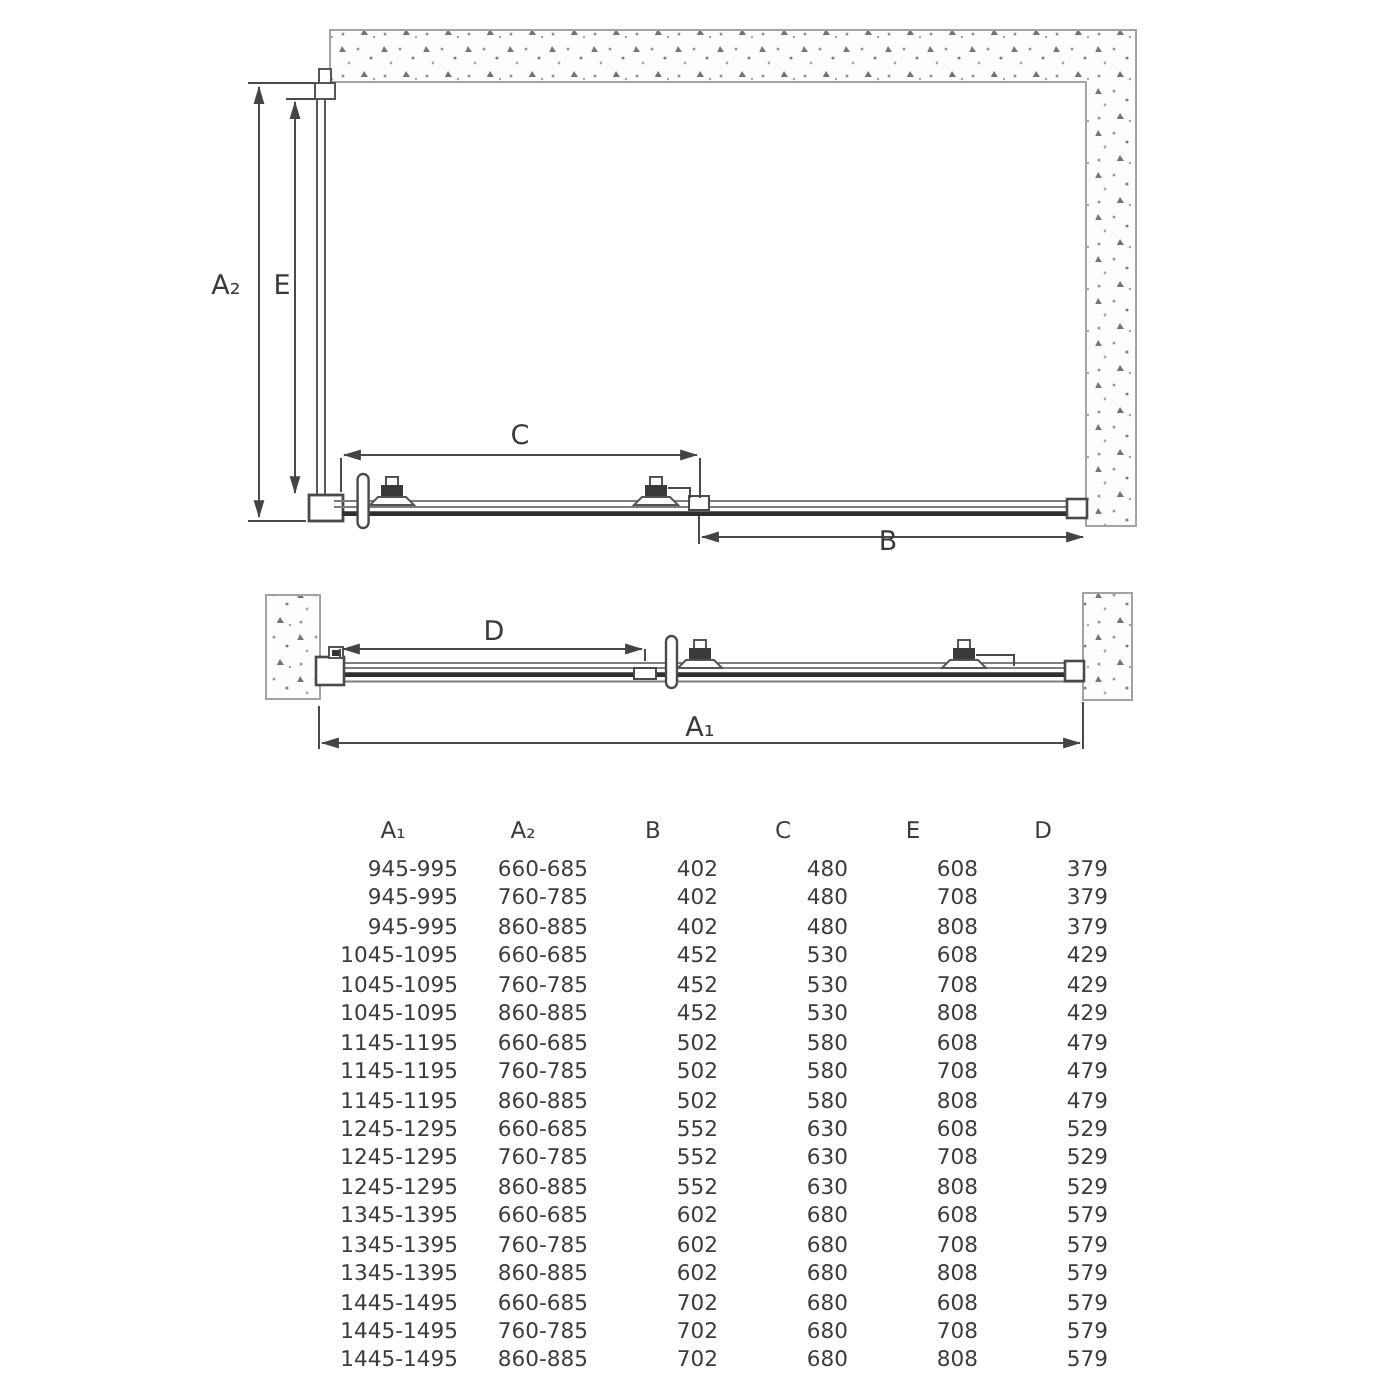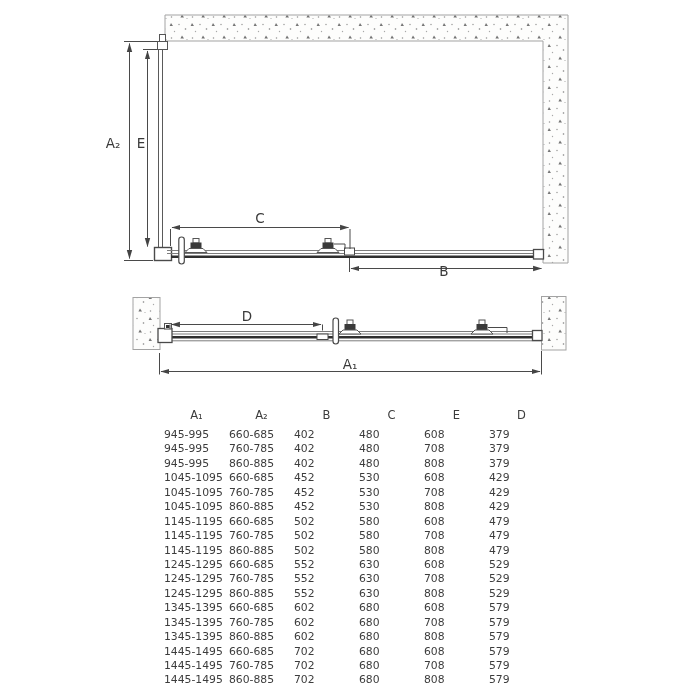--- a/index.html
+++ b/index.html
@@ -5,21 +5,21 @@
   html,body{margin:0;padding:0;background:#fff;}
   .stage{position:relative;width:596px;height:700px;background:#ffffff;overflow:hidden;
          font-family:"DejaVu Sans",sans-serif;}
   .drawing{position:absolute;left:0;top:0;}
   .dim-label{position:absolute;transform:translate(-50%,-50%);font-size:13.5px;color:#3a3a3a;
              font-family:"DejaVu Sans",sans-serif;white-space:nowrap;}
   .size-table{position:absolute;left:164px;top:404px;width:392px;color:#3c3c3c;}
   .thead{display:grid;grid-template-columns:repeat(6,65px);height:22px;line-height:22px;
          font-size:11.5px;text-align:center;}
   .tbody{display:grid;grid-template-columns:repeat(6,65px);font-size:10.8px;line-height:14.45px;
-         text-align:left;margin-top:2px;}
+         text-align:right;margin-top:2px;}
   .tbody .cell{height:14.45px;overflow:hidden;}
 </style>
 </head>
 <body>
 
 <div class="stage">
 
   <svg class="drawing" width="700" height="400" viewBox="0 0 700 400">
     <defs>
       <pattern id="stipple" width="21" height="21" patternUnits="userSpaceOnUse">

